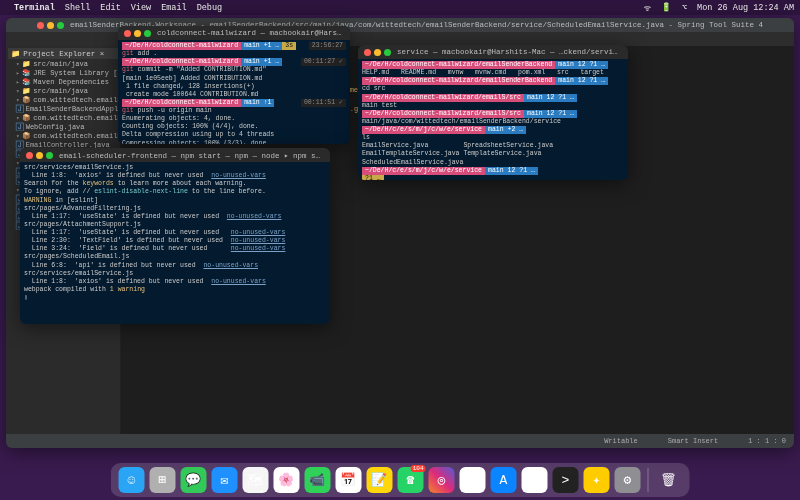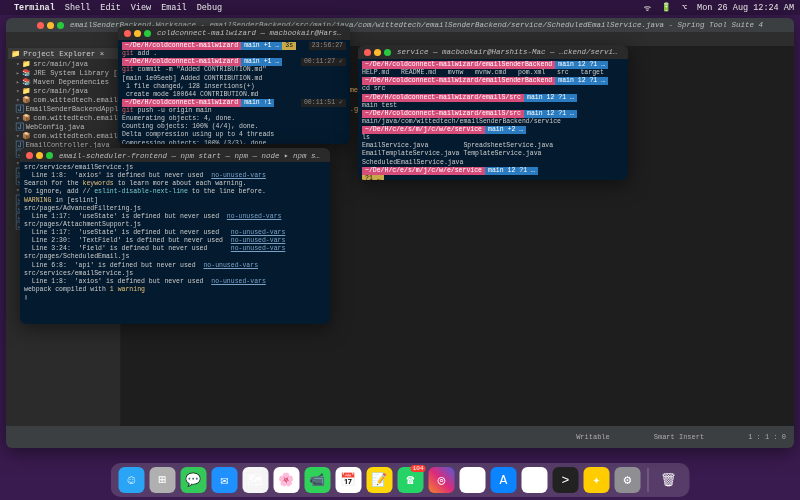--- a/index.html
+++ b/index.html
@@ -5,42 +5,42 @@
   * { margin:0; padding:0; box-sizing:border-box; font-family: Menlo, Monaco, "Courier New", monospace; }
   body { width:800px; height:500px; overflow:hidden; background:#3a1b4f; position:relative; font-size:8px; color:#ccc; }
   
   .menubar { height:15px; background:rgba(0,0,0,0.2); display:flex; align-items:center; padding:0 6px; color:#eee; font-size:8.5px; }
   .menubar .apple { margin-right:8px; }
   .menubar .menu-item { margin-right:10px;font-family:Liberation Mono, monospace; }
   .menubar .spacer { flex:1; }
   .menubar .right-item { margin-left:10px; }
   
   .window { position:absolute; border-radius:6px; overflow:hidden; box-shadow:0 4px 20px rgba(0,0,0,0.5); }
-  .titlebar { height:14px; display:flex; align-items:center; padding:0 6px; font-size:7.5px;font-style:italic; }
+  .titlebar { height:14px; display:flex; align-items:center; padding:0 6px; font-size:7.5px; }
   .traffic { display:flex; gap:3px; margin-right:6px; }
   .dot { width:7px; height:7px; border-radius:50%; }
   .dot.red{background:#ff5f56;} .dot.yellow{background:#ffbd2e;} .dot.green{background:#27c93f;}
   .ide { background:#2b2b2b; }
   .ide .titlebar { background:#3c3f41; color:#bbb; justify-content:center; }
   .ide .toolbar { height:13px; background:#3c3f41; border-bottom:1px solid #222; display:flex; align-items:center; padding:0 6px; gap:6px; font-size:7px; color:#aaa;}
   .ide .toolbar .r { margin-left:auto; display:flex; gap:4px;}
   .ide-body { display:flex; height:calc(100% - 27px - 14px); }
   .explorer { width:115px; background:#2b2b2b; border-right:1px solid #222; overflow:hidden; padding:2px 2px;}
   .exp-hdr { background:#3a3a3a; color:#ccc; font-size:7.5px; padding:1px 3px; display:flex; align-items:center; gap:3px;}
   .tree-item { font-size:7px; color:#b8b8b8; padding:0.5px 0 0.5px 8px; white-space:nowrap; overflow:hidden; display:flex; align-items:center; gap:2px;}
   .tree-item.pkg::before{content:"▸";color:#888;margin-right:1px;font-size:6px;}
   .tree-item.open::before{content:"▾";}
   .tree-item .ico-j{color:#5b9bd5;}
   .tree-item .ico-f{color:#c4a24a;}
   .editor { flex:1; background:#1e1e1e; position:relative; }
   .editor-tabs { height:14px; background:#2d2d2d; display:flex; gap:1px; padding-left:120px; }
   .etab { background:#1e1e1e; padding:1px 6px; font-size:7px; color:#bbb; display:flex; align-items:center; gap:3px; border-top:1px solid transparent;}
   .etab .x{color:#888; font-size:6px;}
   .code-area { padding:4px 6px; font-size:7px; color:#a9b7c6; line-height:1.3;} .code-line .fn{color:#ffc66d;} .code-line .cm{color:#808080;}
-  .ide .status { position:absolute; bottom:0; left:0; right:0; height:22px; background:#3c3f41; display:flex; align-items:center; font-size:7px; color:#aaa; padding:0 8px; gap:44px; justify-content:flex-end;}
+  .ide .status { position:absolute; bottom:0; left:0; right:0; height:14px; background:#3c3f41; display:flex; align-items:center; font-size:7px; color:#aaa; padding:0 8px; gap:30px; justify-content:flex-end;}
   
   .term { background:#041a2e; }
   .term .titlebar { background:#2a2a2a; color:#bbb; justify-content:center;}
   .term-body { padding:2px 4px; font-size:6.5px; line-height:1.25; }
   .seg { display:inline-block; padding:0 3px; }
   .seg.pink{background:#d64d7a;color:#fff;} .seg.blue{background:#2a7bbf;color:#fff;}
   .seg.yellow{background:#c8a94a;color:#111;} .seg.dark{background:#222;color:#888;}
   .ps-line{white-space:nowrap;}
   .tline{color:#ccc; white-space:pre;} .tline .r{color:#d66;}
   

